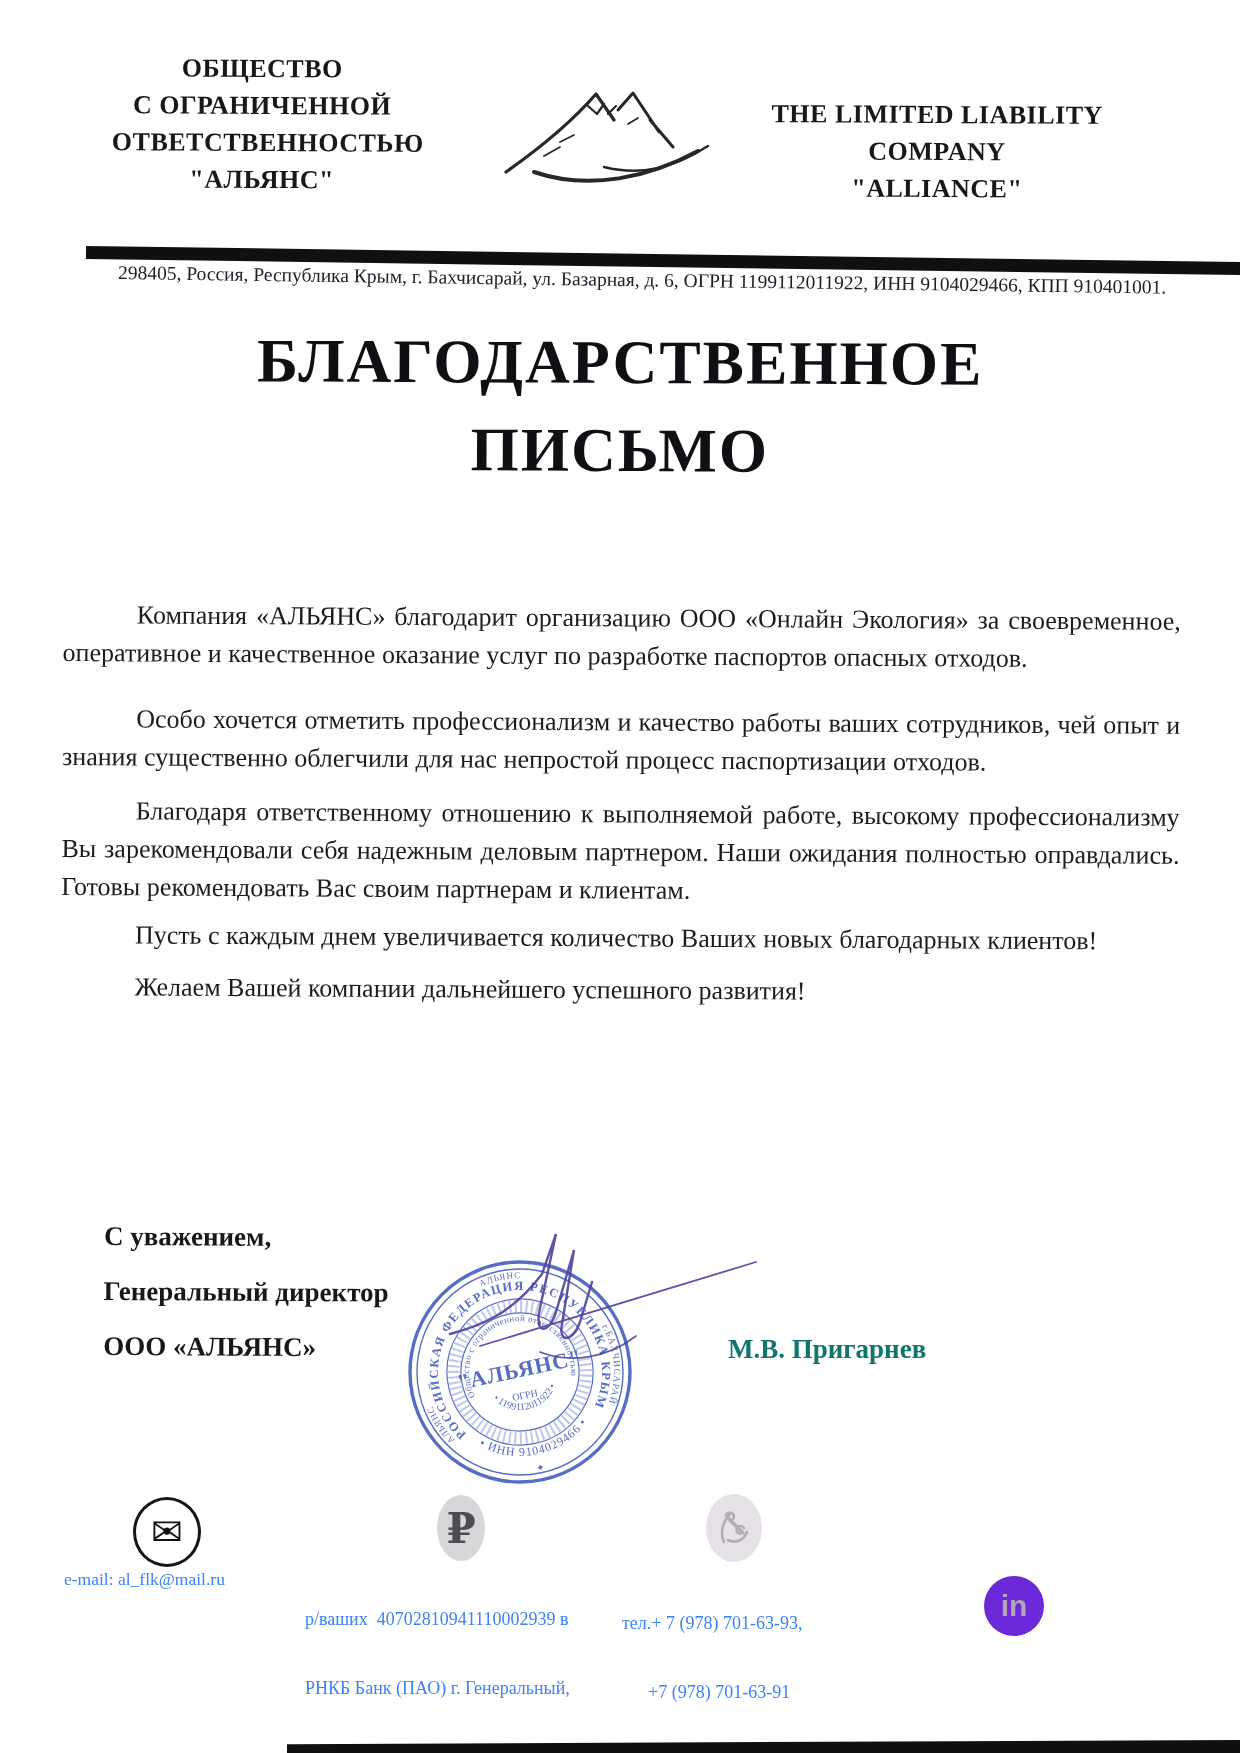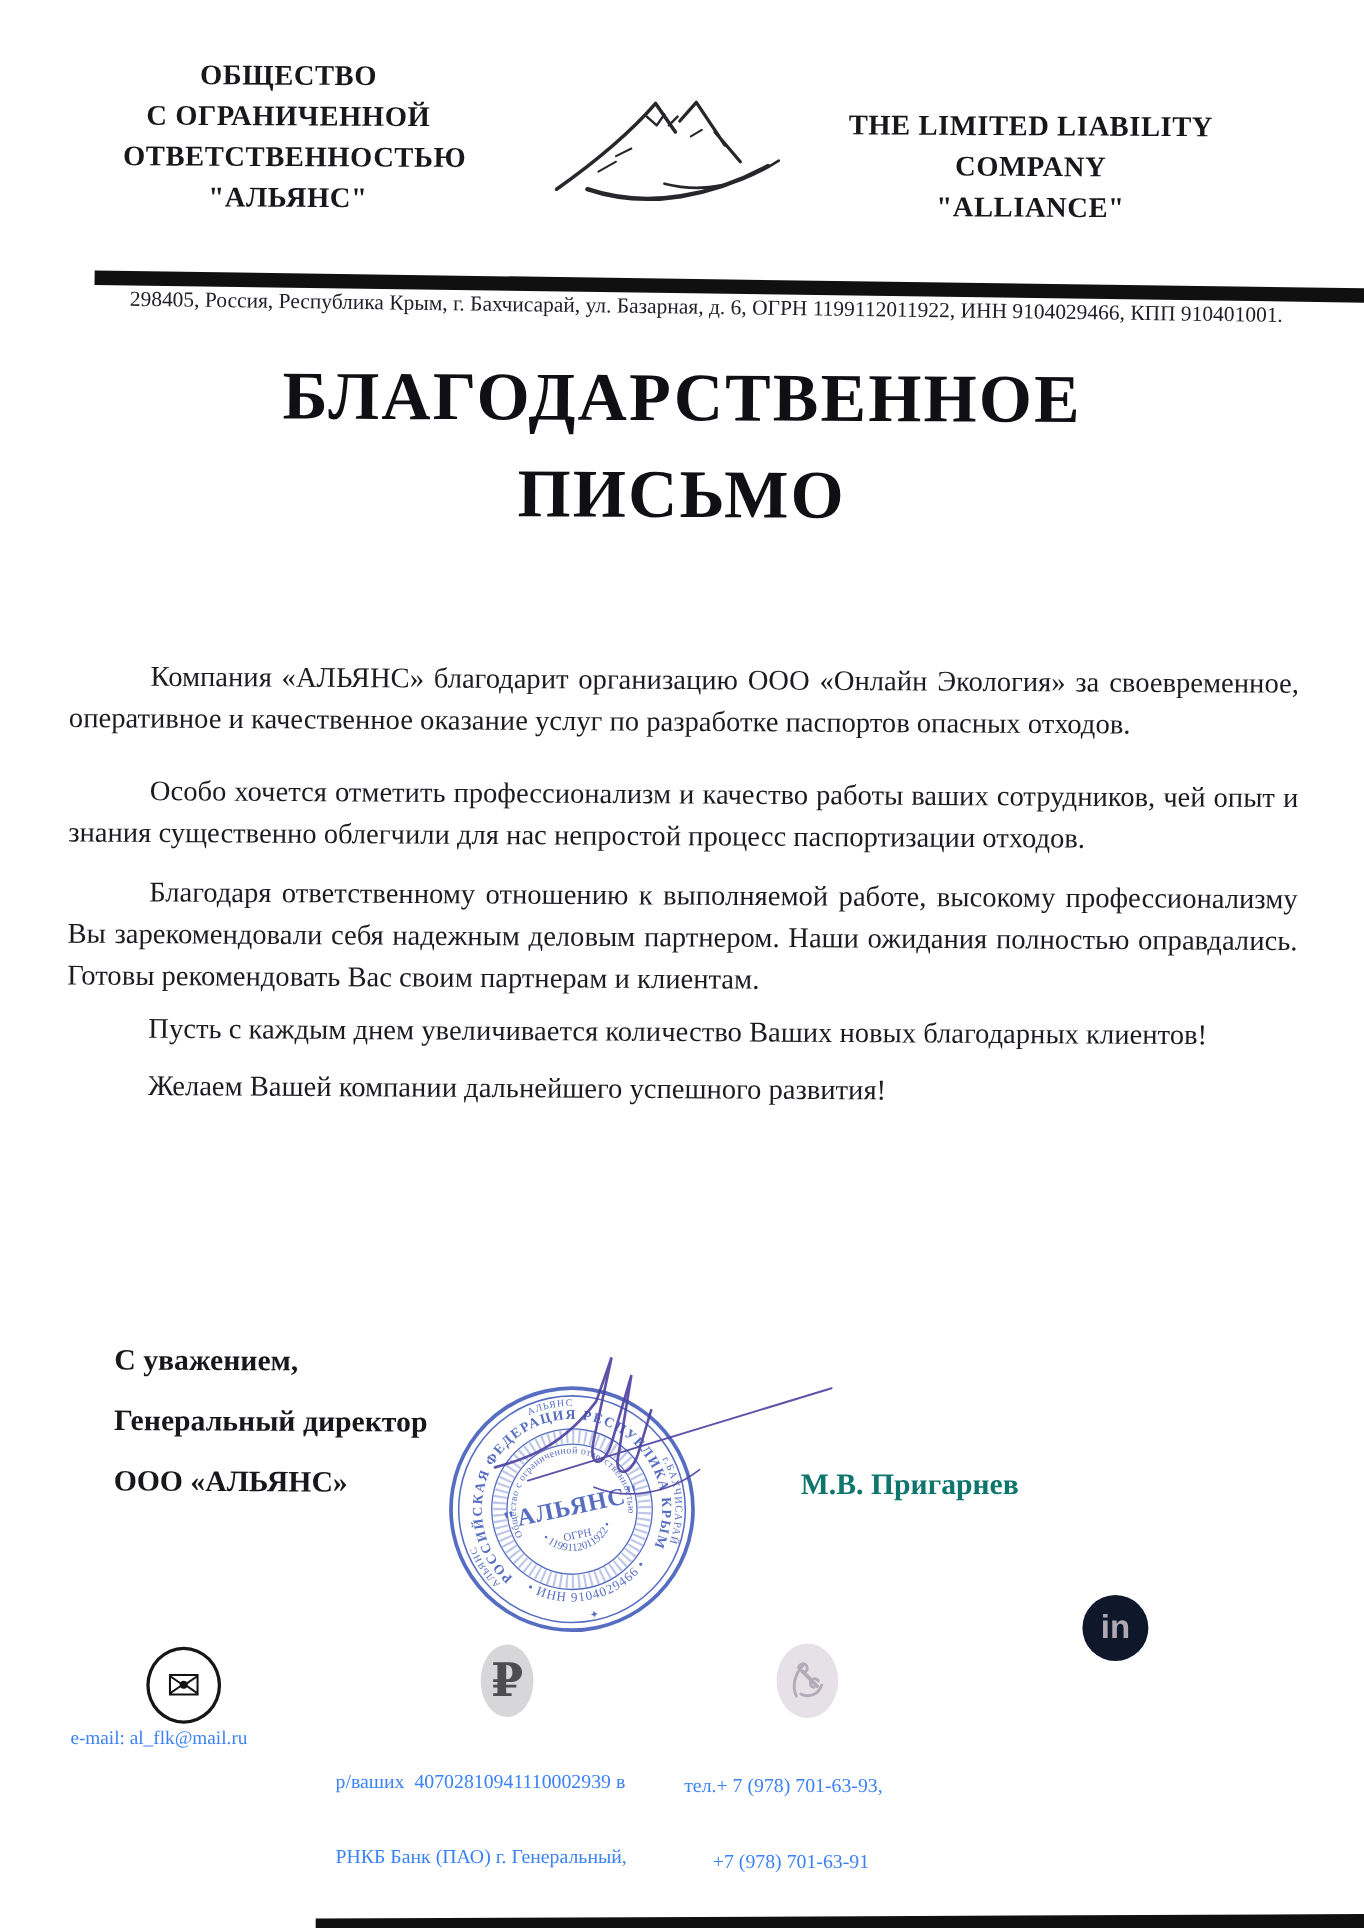--- a/index.html
+++ b/index.html
@@ -68,22 +68,22 @@
   }
   .icon-ruble{
     left:437px;top:1495px;width:48px;height:66px;border-radius:50%;
     background:#d7d6d8;color:#4d4c50;font-weight:bold;font-size:42px;
   }
   .icon-phone{
     left:706px;top:1494px;width:56px;height:68px;border-radius:50%;
     background:#e5e1e7;
   }
   .icon-in{
-    left:984px;top:1450px;width:60px;height:60px;border-radius:50%;
-    background:#0f172a;color:#afa8b2;font-weight:bold;font-size:30px;
+    left:984px;top:1576px;width:60px;height:60px;border-radius:50%;
+    background:#6d28d9;color:#afa8b2;font-weight:bold;font-size:30px;
     font-family:"Liberation Sans","DejaVu Sans",sans-serif;
   }
   .f-col{position:absolute;font-size:18px;line-height:23px;color:#3b82f6;white-space:pre;}
   .f-col-email{left:64px;top:1568px;font-size:17.5px;}
   .f-col-bank{left:305px;top:1562px;}
   .f-col-phone{left:622px;top:1566px;}
   .f-col-phone .l2{padding-left:26px;}
   .f-col-addr{left:858px;top:1566px;}
   .bar-bottom{
     position:absolute;left:287px;right:-6px;bottom:-2px;height:15px;

